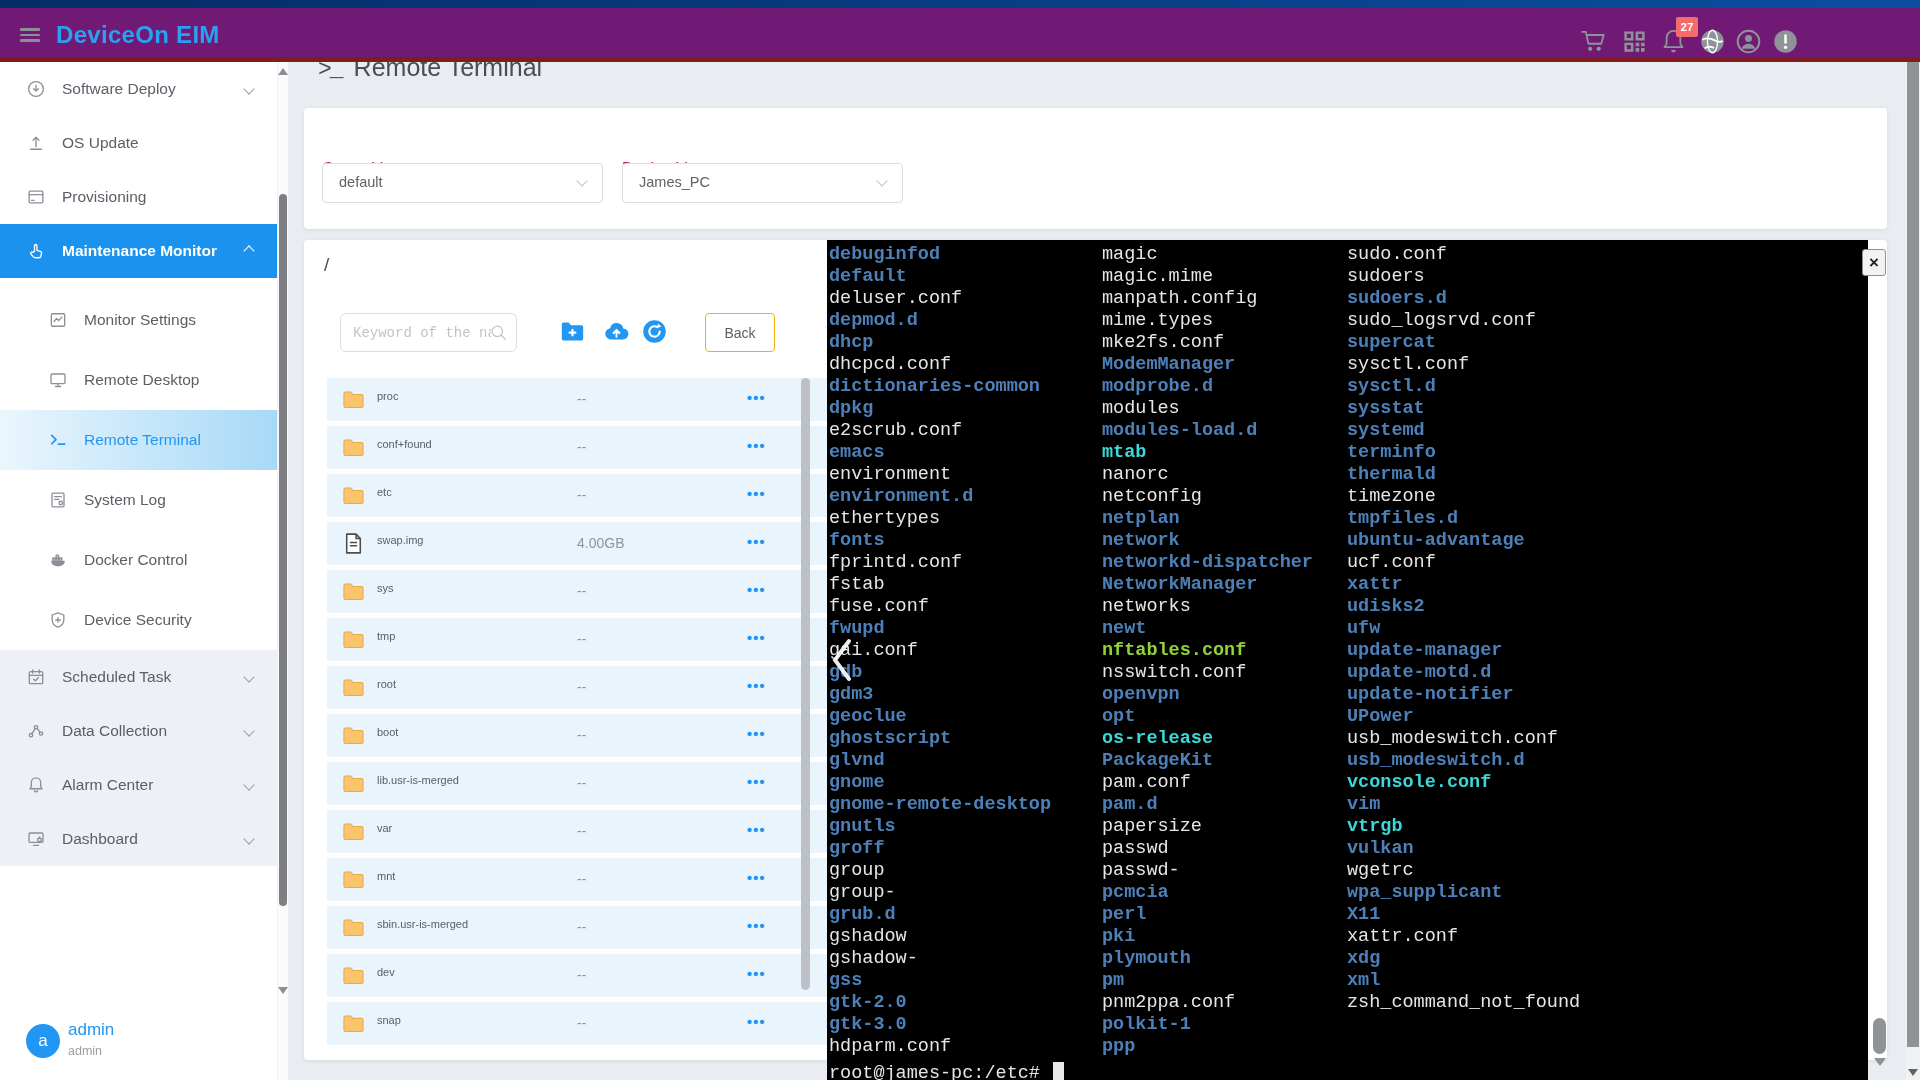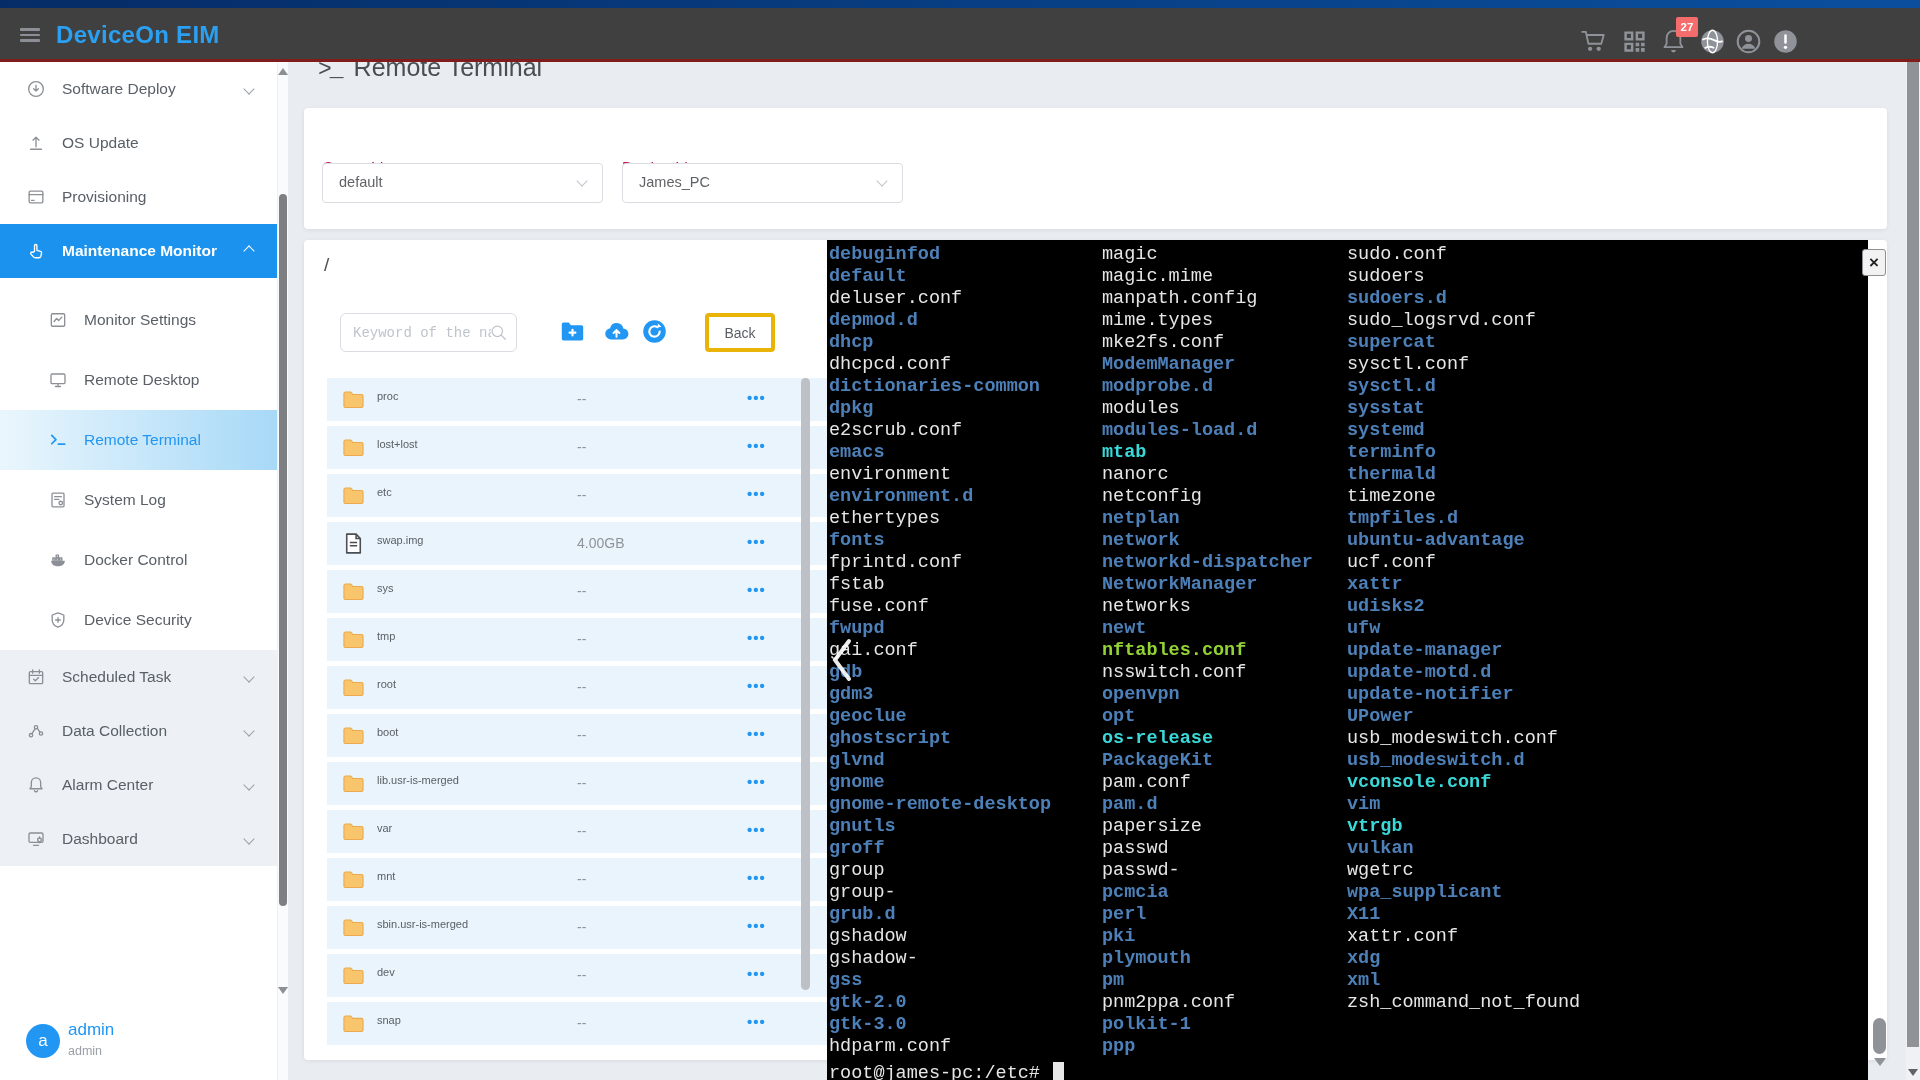--- a/index.html
+++ b/index.html
@@ -2,22 +2,22 @@
 <html style="--t-dir: #4d80b8; --t-file: #e6e6e6; --t-link: #3ad8d8; --t-exec: #92d335;"><head>
 <meta charset="utf-8">
 <style>
   * { margin:0; padding:0; box-sizing:border-box; }
   html,body { width:1920px; height:1080px; overflow:hidden; background:#e9edf2;
               font-family:"Liberation Sans", sans-serif; }
 
   
   .topstrip { position:absolute; left:0; top:0; width:1920px; height:8px;
               background:linear-gradient(90deg,#052c66,#0a4f9e); z-index:60; }
-  .header { position:absolute; left:0; top:8px; width:1920px; height:54px; background:#404040;
-            border-bottom:3px solid #7f1d1d; z-index:50; }
+  .header { position:absolute; left:0; top:8px; width:1920px; height:54px; background:#701a75;
+            border-bottom:5px solid #7f1d1d; z-index:50; }
   .hamburger { position:absolute; left:20px; top:20px; width:20px; height:14px; cursor:pointer; }
   .hamburger i { display:block; height:2.5px; background:#8c9096; margin-bottom:3px; border-radius:1px; }
   .logo { position:absolute; left:56px; top:13px; font-size:24px; font-weight:bold;
           color:#2aa0f2; letter-spacing:.3px; }
   .hicon { position:absolute; top:20px; width:27px; height:27px; color:#8f9399; cursor:pointer; }
   .hicon svg { width:100%; height:100%; }
   .badge { position:absolute; left:1676px; top:9px; min-width:22px; height:20px; padding:0 4px;
            background:#f56c6c; border-radius:2px; color:#fff; font-size:11.5px; font-weight:bold;
            text-align:center; line-height:20px; z-index:55; }
 
@@ -72,21 +72,21 @@
   #card-files { left:16px; top:178px; width:1583px; height:820px; }
   .path { position:absolute; left:20px; top:14px; font-size:19px; color:#4a4d52; }
   .search-box { position:absolute; left:36px; top:73px; width:177px; height:39px; border:1px solid #d9dce1;
                 border-radius:6px; }
   .search-box input { position:absolute; left:12px; top:1px; width:138px; height:35px; border:none; outline:none;
                       font-size:14px; color:#606266; font-family:Liberation Mono, monospace; }
   .search-box input::placeholder { color:#bfc4cc; }
   .search-box .sico { position:absolute; right:8px; top:9px; width:19px; height:19px; color:#bfc4cc; }
   .tool-ico { position:absolute; top:78px; width:27px; height:27px; color:#2196f3; cursor:pointer; }
   .tool-ico svg { width:100%; height:100%; }
-  .back-btn { position:absolute; left:401px; top:73px; width:70px; height:39px; border:4px solid #eab308;
+  .back-btn { position:absolute; left:401px; top:73px; width:70px; height:39px; border:1px solid #eab308;
               border-radius:4px; background:#fff; font-size:14px; color:#5a5e64; cursor:pointer;
               font-family:"Liberation Sans",sans-serif; }
   .file-list { position:absolute; left:23px; top:138px; width:504px; }
   .file-row { position:relative; height:43px; margin-bottom:5px; background:#e9f4fc; }
   .file-row .fico { position:absolute; left:14px; top:9px; width:25px; height:25px; }
   .file-row .fname { position:absolute; left:50px; top:12px; font-size:11px; color:#5a5e64; }
   .file-row .fsize { position:absolute; left:250px; top:13px; font-size:14px; color:#90949a; }
   .file-row .fdots { position:absolute; left:420px; top:11px; font-size:15px; color:#2196f3;
                      letter-spacing:1px; font-weight:bold; cursor:pointer; }
   .fl-scroll { position:absolute; left:497px; top:138px; width:9px; height:612px;
@@ -339,21 +339,21 @@
               <path d="M2.8 6.2c0-.8.7-1.5 1.5-1.5h5l2 2.4h8.4c.8 0 1.5.7 1.5 1.5v9.6c0 .8-.7 1.5-1.5 1.5H4.3a1.5 1.5 0 0 1-1.5-1.5z" fill="#f8c46c" stroke="#eca94e" stroke-width="1"></path>
             </svg></span>
           <span class="fname">proc</span>
           <span class="fsize">--</span>
           <span class="fdots">•••</span>
         </div>
         <div class="file-row">
           <span class="fico"><svg viewBox="0 0 24 24">
               <path d="M2.8 6.2c0-.8.7-1.5 1.5-1.5h5l2 2.4h8.4c.8 0 1.5.7 1.5 1.5v9.6c0 .8-.7 1.5-1.5 1.5H4.3a1.5 1.5 0 0 1-1.5-1.5z" fill="#f8c46c" stroke="#eca94e" stroke-width="1"></path>
             </svg></span>
-          <span class="fname">lost+lost</span>
+          <span class="fname">conf+found</span>
           <span class="fsize">--</span>
           <span class="fdots">•••</span>
         </div>
         <div class="file-row">
           <span class="fico"><svg viewBox="0 0 24 24">
               <path d="M2.8 6.2c0-.8.7-1.5 1.5-1.5h5l2 2.4h8.4c.8 0 1.5.7 1.5 1.5v9.6c0 .8-.7 1.5-1.5 1.5H4.3a1.5 1.5 0 0 1-1.5-1.5z" fill="#f8c46c" stroke="#eca94e" stroke-width="1"></path>
             </svg></span>
           <span class="fname">etc</span>
           <span class="fsize">--</span>
           <span class="fdots">•••</span>

